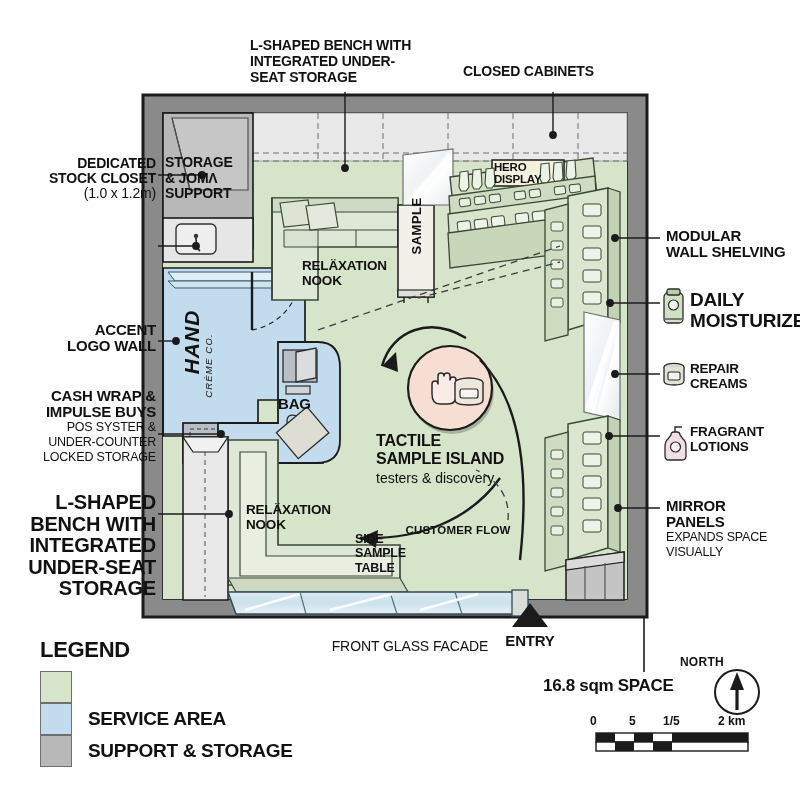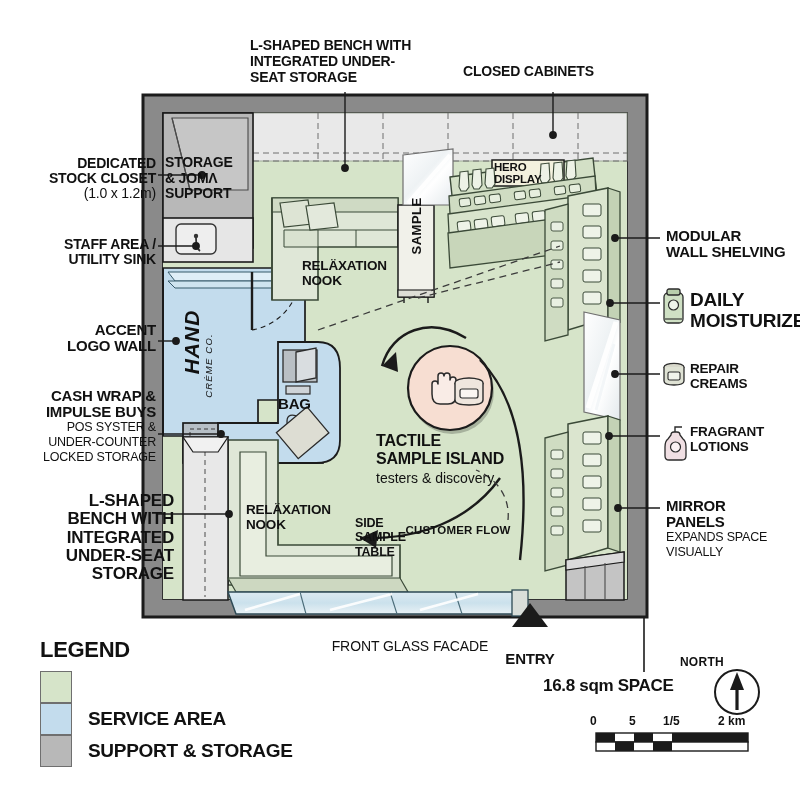--- a/index.html
+++ b/index.html
@@ -343,36 +343,32 @@
 <div class="lbl c" style="left:250px;top:38px;width:190px;font-size:14px;">L-SHAPED BENCH WITH</div>
 <div class="lbl c" style="left:250px;top:54px;width:190px;font-size:14px;">INTEGRATED UNDER-</div>
 <div class="lbl c" style="left:250px;top:70px;width:190px;font-size:14px;">SEAT STORAGE</div>
 <div class="lbl c" style="left:463px;top:64px;width:180px;font-size:14px;">CLOSED CABINETS</div>
 
 <div class="lbl r" style="left:10px;top:156px;width:146px;font-size:14px;">
   <div>DEDICATED</div>
   <div>STOCK CLOSET</div>
   <div class="sub">(1.0 x 1.2m)</div>
 </div>
-<div class="lbl r" style="left:10px;top:237px;width:146px;font-size:14px;">
-  <div>STAFF AREA /</div>
-  <div>UTILITY SINK</div>
-</div>
 <div class="lbl r" style="left:10px;top:322px;width:146px;font-size:15px;">
   <div>ACCENT</div>
   <div>LOGO WALL</div>
 </div>
 <div class="lbl r" style="left:6px;top:388px;width:150px;font-size:15px;">
   <div>CASH WRAP &amp;</div>
   <div>IMPULSE BUYS</div>
   <div class="sub" style="font-size:12.5px;white-space:pre-line;line-height:1.2;">POS SYSTER &amp;
 UNDER-COUNTER
 LOCKED STORAGE</div>
 </div>
-<div class="lbl r" style="left:24px;top:492px;width:150px;font-size:17px;">
+<div class="lbl r" style="left:6px;top:492px;width:150px;font-size:20px;">
   <div>L-SHAPED</div>
   <div>BENCH WITH</div>
   <div>INTEGRATED</div>
   <div>UNDER-SEAT</div>
   <div>STORAGE</div>
 </div>
 
 <div class="lbl l" style="left:666px;top:228px;width:130px;font-size:15px;">
   <div>MODULAR</div>
   <div>WALL SHELVING</div>
@@ -416,30 +412,30 @@
 
 <div class="lbl c" style="left:278px;top:396px;width:50px;font-size:15px;">BAG</div>
 
 <div class="lbl c" style="left:376px;top:432px;width:150px;font-size:16px;white-space:pre-line;line-height:1.1;">TACTILE
 SAMPLE ISLAND</div>
 <div class="c" style="position:absolute;left:376px;top:470px;width:150px;font-size:14px;">testers &amp; discovery</div>
 
 <div class="lbl c" style="left:246px;top:502px;width:110px;font-size:13.5px;white-space:pre-line;line-height:1.12;">RELÄXATION
 NOOK</div>
 
-<div class="lbl c" style="left:355px;top:516px;width:62px;font-size:12.5px;white-space:pre-line;line-height:1.14;">SIDE
+<div class="lbl c" style="left:355px;top:532px;width:62px;font-size:12.5px;white-space:pre-line;line-height:1.14;">SIDE
 SAMPLE
 TABLE</div>
 
 <div style="position:absolute;left:398px;top:524px;width:120px;font-size:11.5px;font-weight:bold;
             letter-spacing:0.2px;text-align:center;">CUSTOMER FLOW</div>
 
 <div class="facade-lbl" style="left:300px;top:638px;width:220px;text-align:center;">FRONT GLASS FACADE</div>
 
-<div class="entry-lbl" style="left:498px;top:632px;width:64px;text-align:center;margin-top:18px;">ENTRY</div>
+<div class="entry-lbl" style="left:498px;top:632px;width:64px;text-align:center;">ENTRY</div>
 
 <div class="area-note" style="left:543px;top:676px;width:190px;">16.8 sqm SPACE</div>
 
 <div class="legend-title">LEGEND</div>
 
 <div class="legend-row" style="top:671px;">
   <div class="sw" style="background:#d6e4c9;"></div>
 </div>
 <div class="legend-row" style="top:703px;">
   <div class="sw" style="background:#c3dced;"></div>

